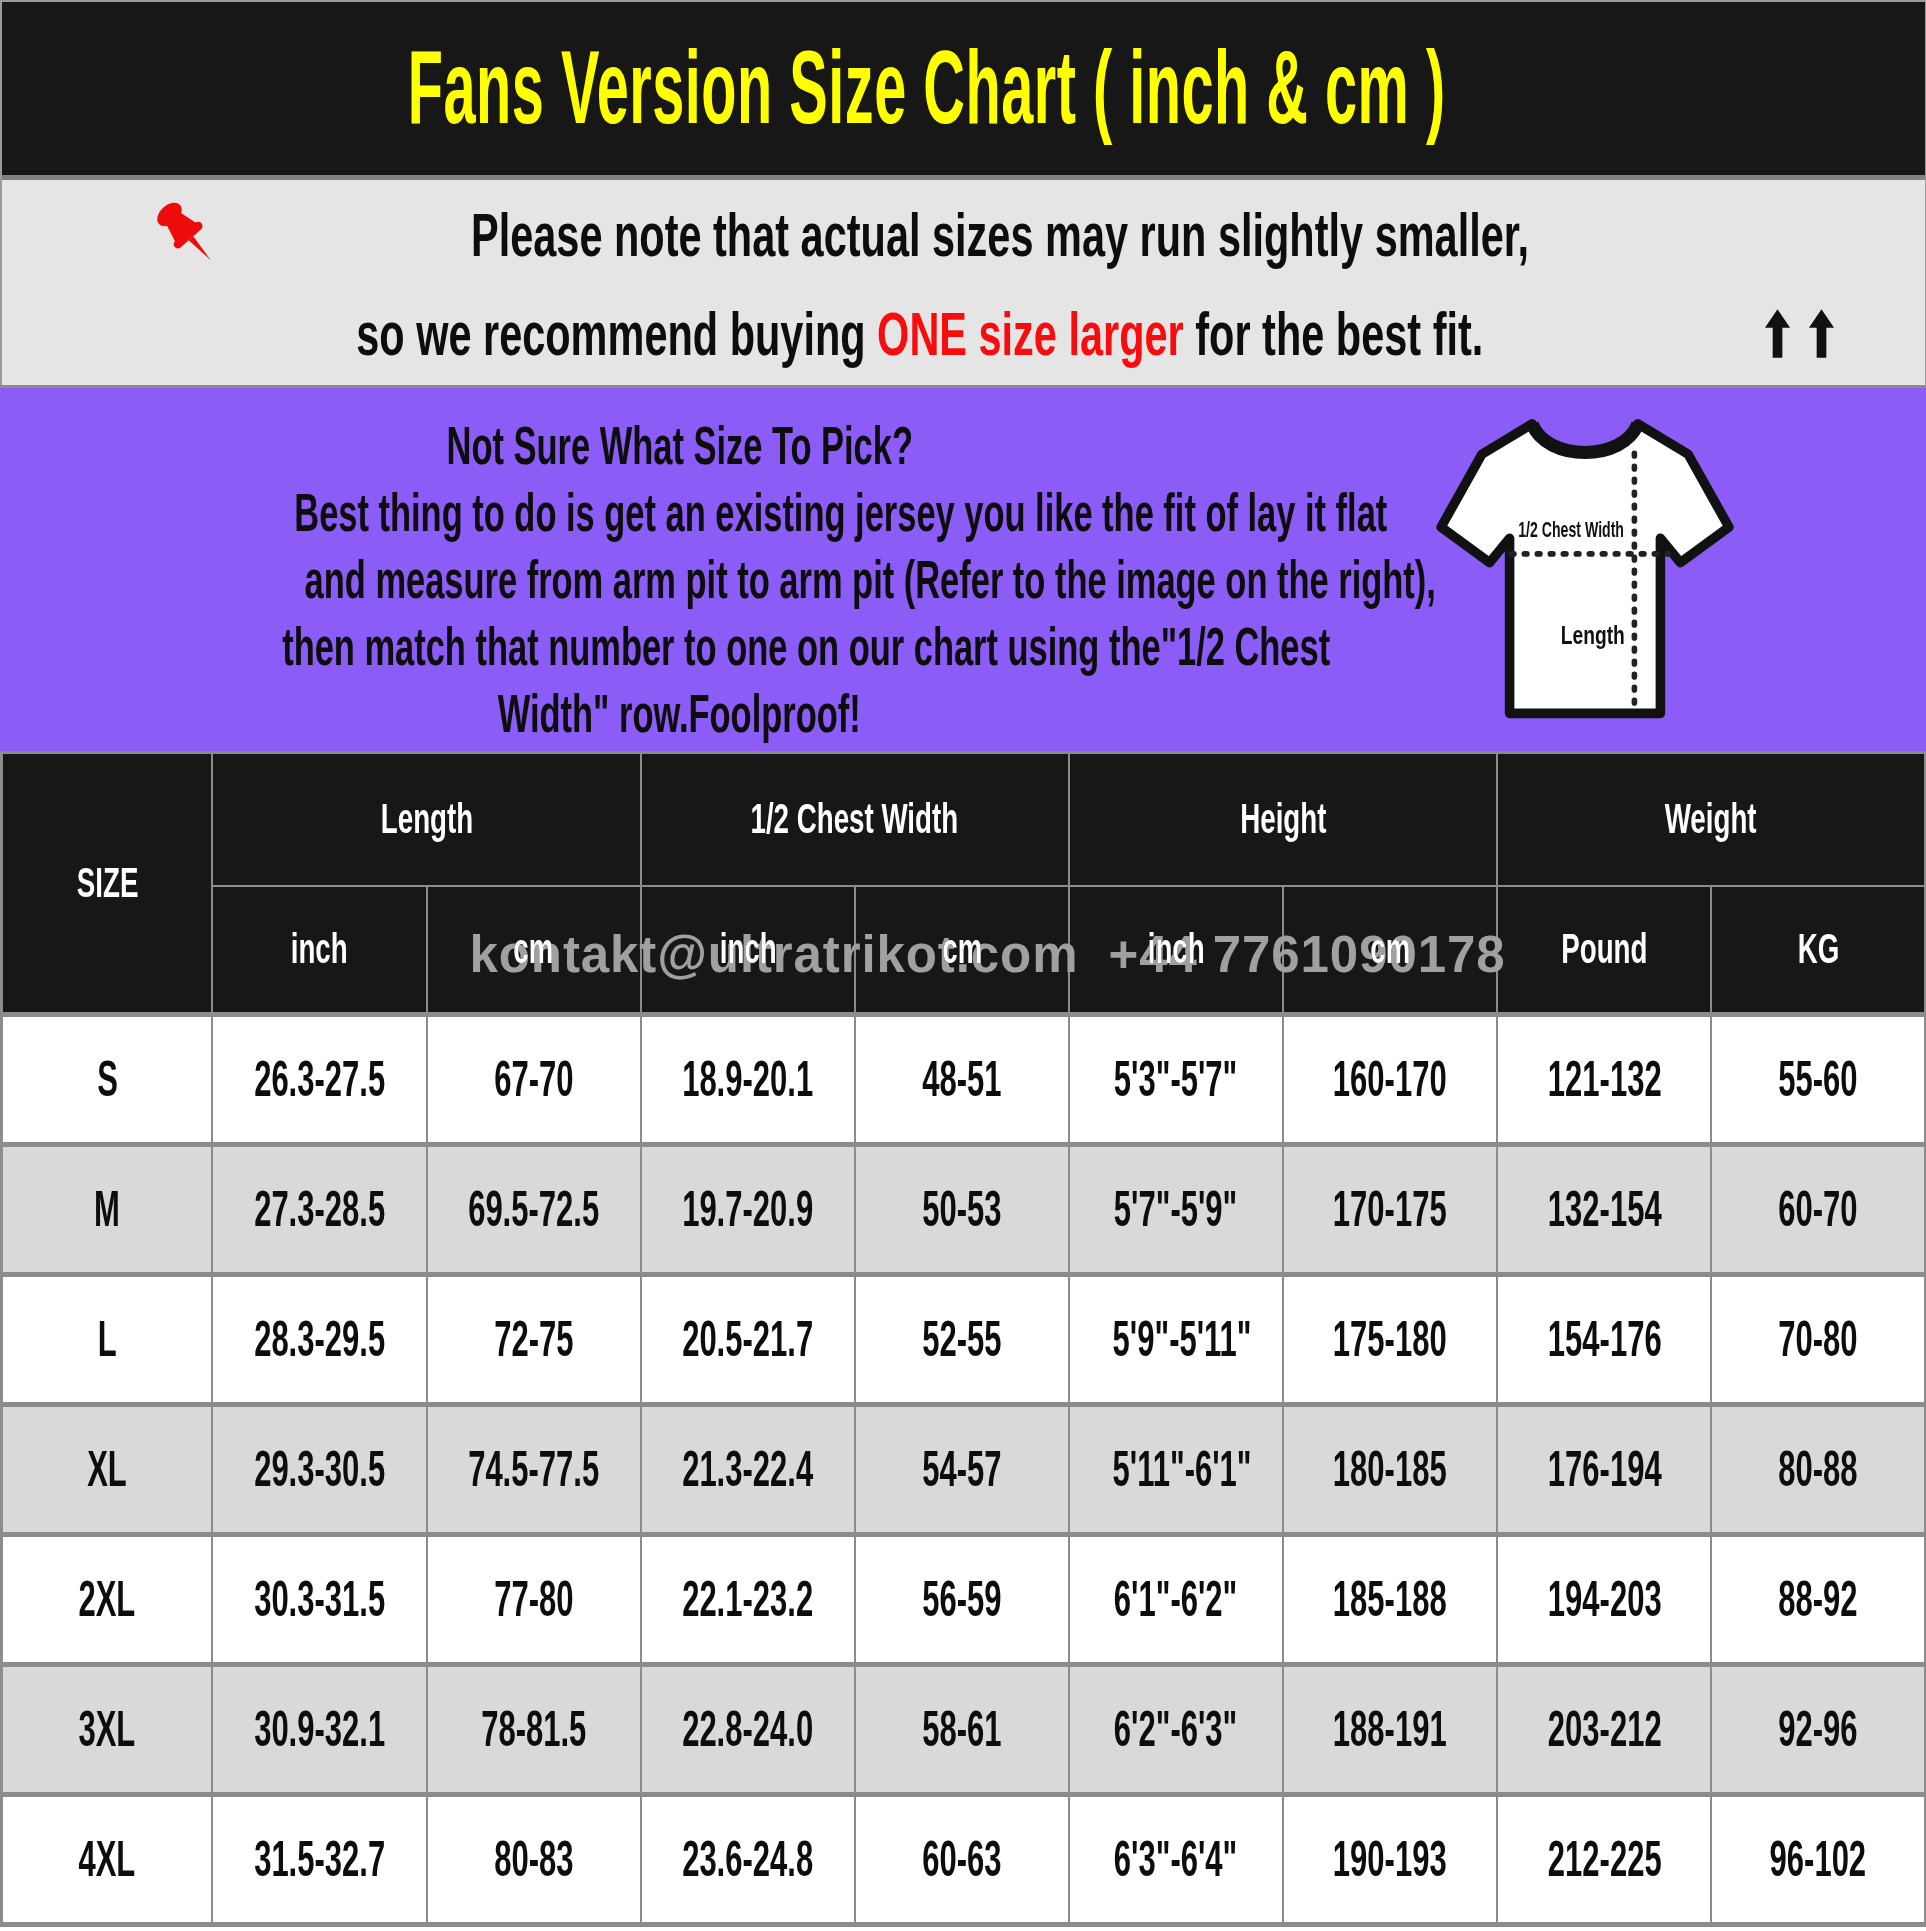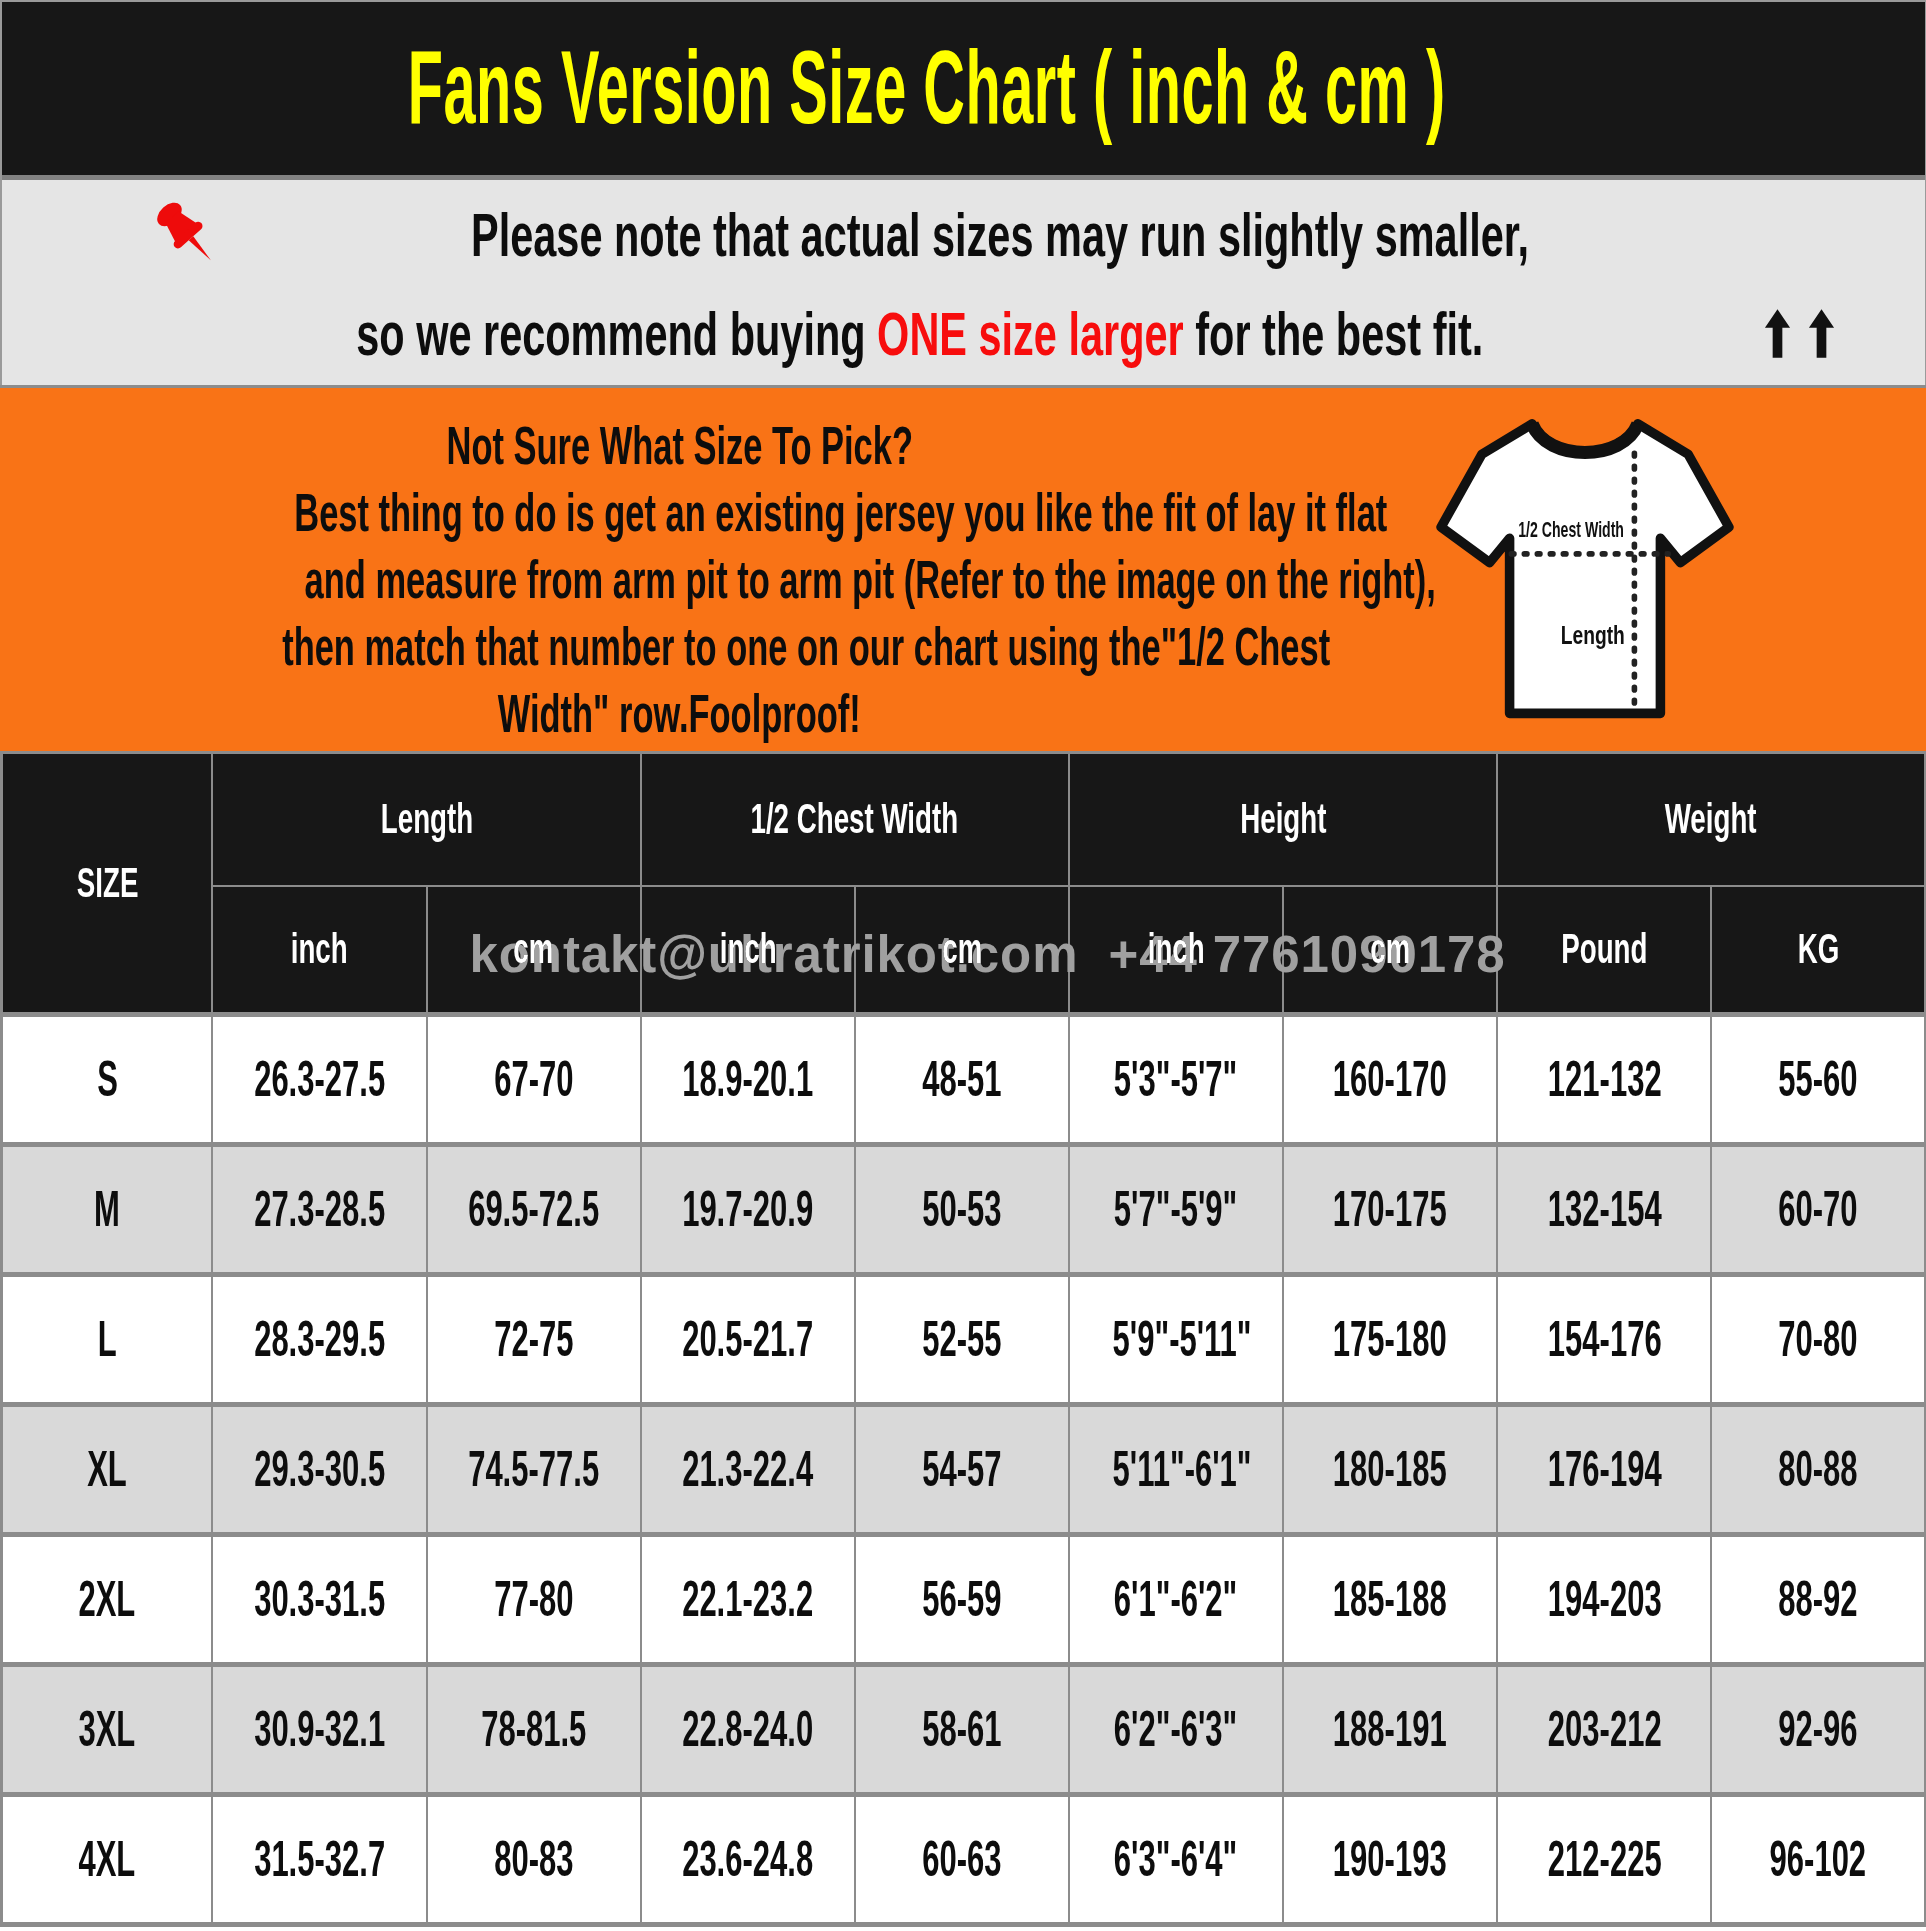--- a/index.html
+++ b/index.html
@@ -19,21 +19,21 @@
 
   
   .note { height:205px; background:#e5e5e5; display:flex; flex-direction:column;
           align-items:center; justify-content:center; gap:24px; color:#0d0d0d; }
   .note-line { display:flex; align-items:center; justify-content:center; font-size:61px; }
   .note-line .red { color:#f70d0d; }
   .pin { width:79px; height:79px; margin-right:-5.5px; }
   .arrow { width:29px; height:51px; margin-left:14.7px; }
 
   
-  .guide { position:relative; height:366px; border-top:3.7px solid #8c8c8c; background:#f97316; }
+  .guide { position:relative; height:366px; border-top:3.7px solid #8c8c8c; background:#8b5cf6; }
   .guide-text { position:absolute; left:0; top:24px; width:1359px; text-align:center; color:#0d0d0d; }
   .guide-text p { font-size:53px; line-height:67px; }
   .tshirt { position:absolute; left:1429px; top:9.2px; width:312px; height:345px; }
 
   
   .table-wrap { position:relative; height:1180px; background:#ffffff; }
   table { width:100%; height:1172px; table-layout:fixed; border-collapse:collapse; }
   th, td { border:2.8px solid #8c8c8c; text-align:center; vertical-align:middle; padding:0; }
   thead th { background:#171717; color:#ffffff; font-size:42px; }
   thead tr.grp { height:134px; }

